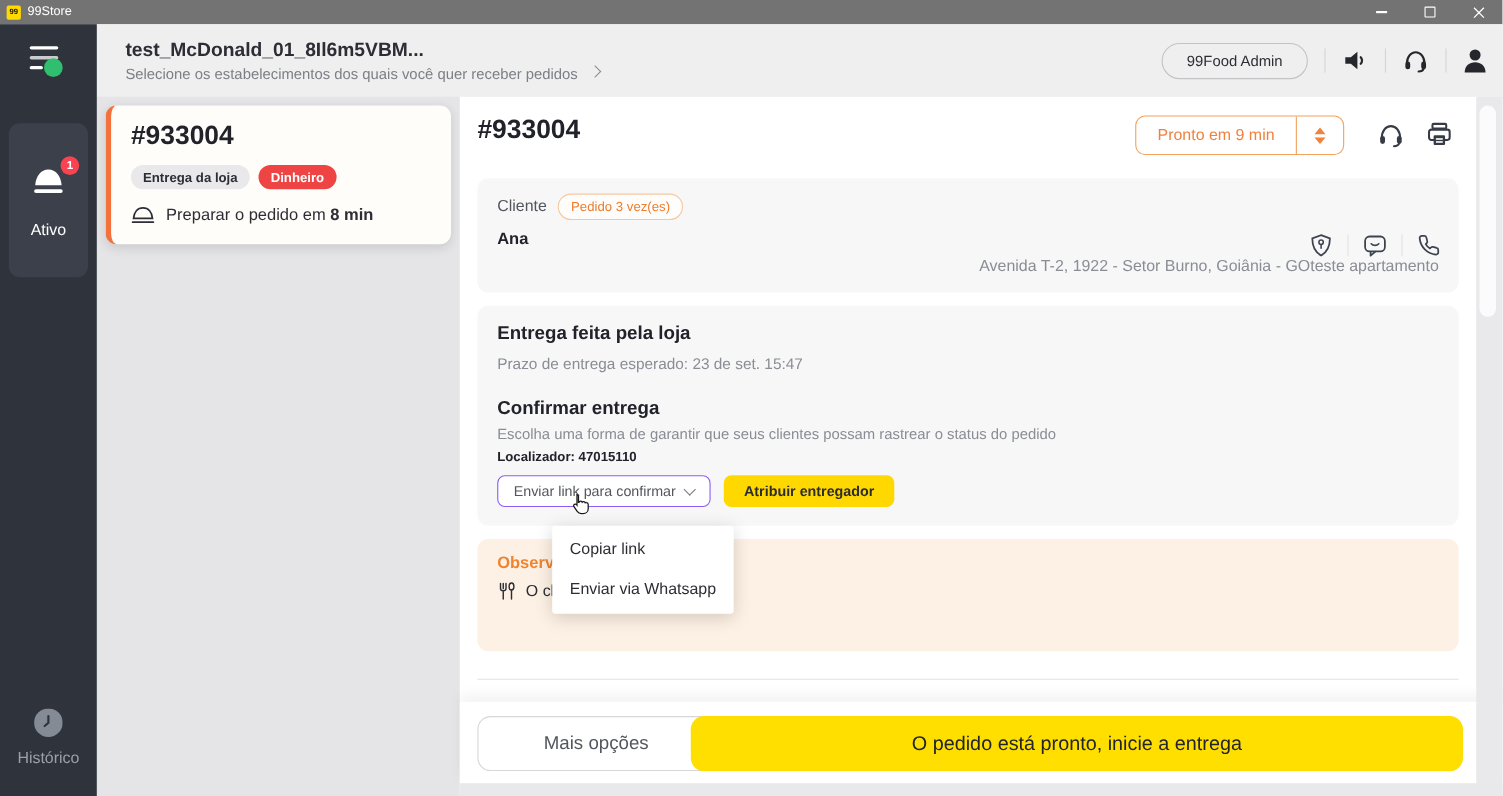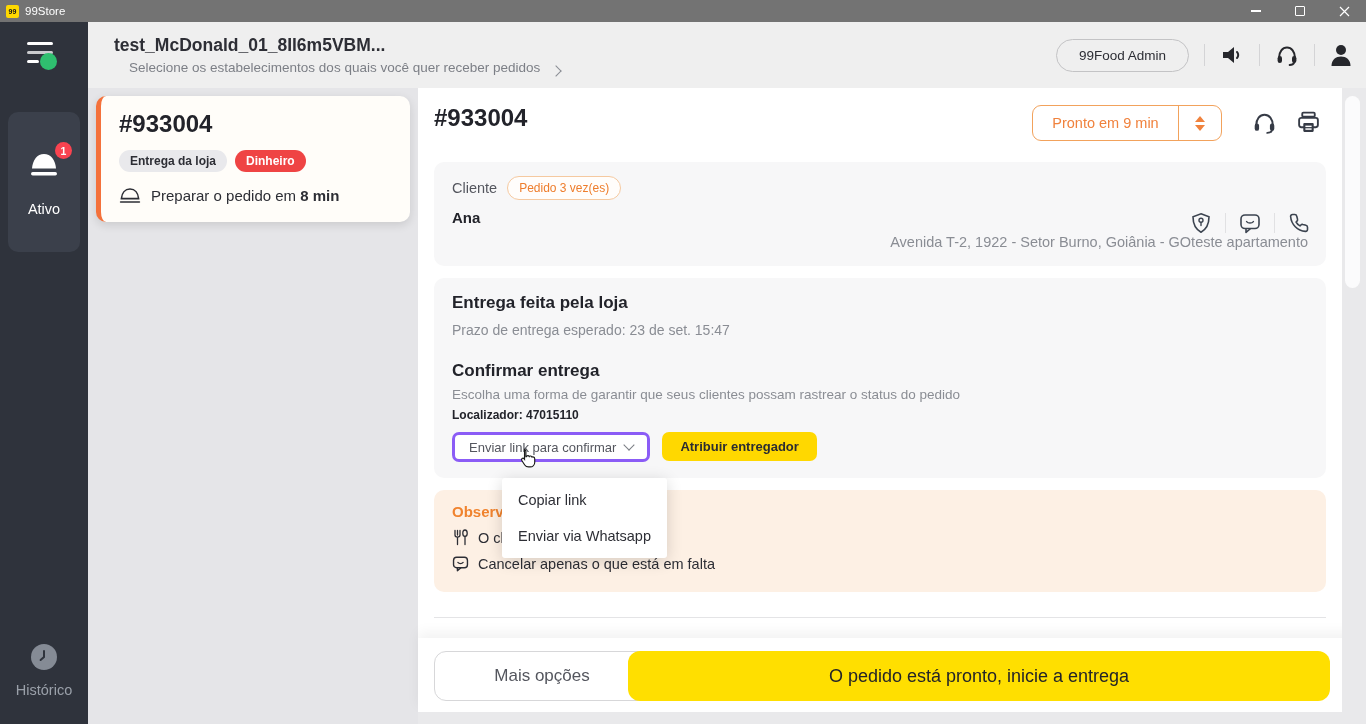--- a/index.html
+++ b/index.html
@@ -29,21 +29,21 @@
   .badge{position:absolute;top:-10px;right:-12px;min-width:17px;height:17px;border-radius:9px;background:#fa4350;color:#fff;
          font-size:10.5px;font-weight:bold;display:flex;align-items:center;justify-content:center;padding:0 2px;box-sizing:border-box;}
   .tile-label{margin-top:18px;color:#fff;font-size:14.5px;}
   .history{position:absolute;left:0;bottom:26px;width:88px;text-align:center;cursor:pointer;}
   .clock-circle{width:26px;height:26px;margin:0 auto;}
   .history-label{margin-top:12px;color:#9aa0a9;font-size:14.5px;}
   
   .main-col{flex:1;display:flex;flex-direction:column;min-width:0;}
   .header{height:66px;background:#efefef;display:flex;align-items:center;padding:0 14px 0 26px;flex-shrink:0;}
   .store-name{font-size:17.5px;font-weight:bold;color:#2d2e35;}
-  .subtitle-row{display:flex;align-items:flex-end;gap:12px;margin-top:4px;cursor:pointer;margin-left:15px;}
+  .subtitle-row{display:flex;align-items:flex-start;gap:12px;margin-top:4px;cursor:pointer;}
   .subtitle{font-size:13.5px;color:#7c7f86;}
   .chev-r{width:7px;height:7px;border-top:1.6px solid #8a8d94;border-right:1.6px solid #8a8d94;transform:rotate(45deg);margin-top:1px;}
   .header-right{margin-left:auto;display:flex;align-items:center;}
   .admin-btn{border:1px solid #c3c3c5;border-radius:17px;padding:8px 22px;font-size:13.5px;color:#2d2e35;background:transparent;cursor:pointer;font-family:inherit;}
   .vdiv{width:1px;height:22px;background:#d4d4d6;margin:0 15px;}
   .hdr-icon-btn{background:none;border:none;padding:0;cursor:pointer;display:flex;align-items:center;}
   
   .content{flex:1;display:flex;min-height:0;}
   .orders-col{width:330px;background:#e5e5e8;flex-shrink:0;padding:8px;box-sizing:border-box;}
   .order-card{background:#fffdf9;border-radius:10px;border-left:5px solid #f4713b;box-shadow:0 3px 10px rgba(0,0,0,.12);
@@ -76,21 +76,21 @@
   .action-btn{background:none;border:none;padding:0;cursor:pointer;display:flex;align-items:center;}
   .adiv{width:1px;height:20px;background:#e1e1e3;margin:0 13px;}
   .delivery-card{position:absolute;left:16px;top:190px;width:892px;height:200px;background:#f7f7f8;border-radius:10px;
                  box-sizing:border-box;padding:15px 18px;}
   .sec-title{font-size:17px;font-weight:600;color:#22232a;}
   .deadline{margin-top:9px;font-size:14px;color:#8a8d94;}
   .confirm-title{margin-top:23px;font-size:17px;font-weight:600;color:#22232a;}
   .confirm-sub{margin-top:6px;font-size:13.5px;color:#8a8d94;}
   .locator{margin-top:6px;font-size:12px;font-weight:bold;color:#22232a;}
   .btn-row{margin-top:10px;display:flex;gap:12px;}
-  .send-link-btn{height:29px;border:3px solid #8b5cf6;border-radius:7px;background:#fff;color:#54565e;font-size:13px;
+  .send-link-btn{height:29px;border:1px solid #8b5cf6;border-radius:7px;background:#fff;color:#54565e;font-size:13px;
                  display:flex;align-items:center;gap:9px;padding:12px 14px;cursor:pointer;font-family:inherit;}
   .chev-d{width:7px;height:7px;border-right:1.6px solid #7a7d84;border-bottom:1.6px solid #7a7d84;transform:rotate(45deg);margin-top:-4px;}
   .assign-btn{height:29px;background:#ffd800;border:none;border-radius:7px;font-size:13px;font-weight:bold;color:#2b2c31;
               display:flex;align-items:center;padding:0 18px;cursor:pointer;font-family:inherit;}
   .observations-card{position:absolute;left:16px;top:402px;width:892px;height:102px;background:#fdf0e4;border-radius:10px;
                      box-sizing:border-box;padding:13px 18px;}
   .obs-title{color:#f0832e;font-weight:bold;font-size:15px;}
   .obs-item{display:flex;align-items:center;gap:9px;margin-top:9px;font-size:14.5px;color:#2d2e35;}
   .section-divider{position:absolute;left:16px;top:529px;width:892px;height:1px;background:#e4e4e6;}
   .footer{position:absolute;left:0;top:550px;right:0;height:74px;background:#fff;box-shadow:0 -6px 12px rgba(0,0,0,.05);}
@@ -292,28 +292,20 @@
         <div class="observations-card">
           <div class="obs-title">Observações</div>
           <div class="obs-item">
             <svg width="17" height="17" viewBox="0 0 17 17">
               <path d="M3 1.5 L3 6 M5.5 1.5 L5.5 6 M8 1.5 L8 6 M3 6 C3 7.5 4 8.1 5.5 8.1 C7 8.1 8 7.5 8 6 M5.5 8.1 L5.5 15.5" stroke="#2d2e35" stroke-width="1.3" fill="none" stroke-linecap="round"></path>
               <ellipse cx="13" cy="4.2" rx="2.2" ry="3.2" fill="none" stroke="#2d2e35" stroke-width="1.3"></ellipse>
               <line x1="13" y1="7.4" x2="13" y2="15.5" stroke="#2d2e35" stroke-width="1.3" stroke-linecap="round"></line>
             </svg>
             <span>O cliente precisa de talheres</span>
           </div>
-          <div class="obs-item">
-            <svg width="17" height="17" viewBox="0 0 22 22">
-              <rect x="2" y="3" width="18" height="13.5" rx="4" fill="none" stroke="#2d2e35" stroke-width="1.8"></rect>
-              <path d="M7 16.5 L7 20.4 L11.6 16.5" fill="none" stroke="#2d2e35" stroke-width="1.8" stroke-linejoin="round"></path>
-              <path d="M7.6 9.6 C9.2 11.6 12.8 11.6 14.4 9.6" fill="none" stroke="#2d2e35" stroke-width="1.7" stroke-linecap="round"></path>
-            </svg>
-            <span>Cancelar apenas o que está em falta</span>
-          </div>
         </div>
 
         <div class="section-divider"></div>
 
         <div class="footer">
           <button class="more-btn">Mais opções</button>
           <button class="primary-btn">O pedido está pronto, inicie a entrega</button>
         </div>
         <div class="bottom-strip"></div>
 

